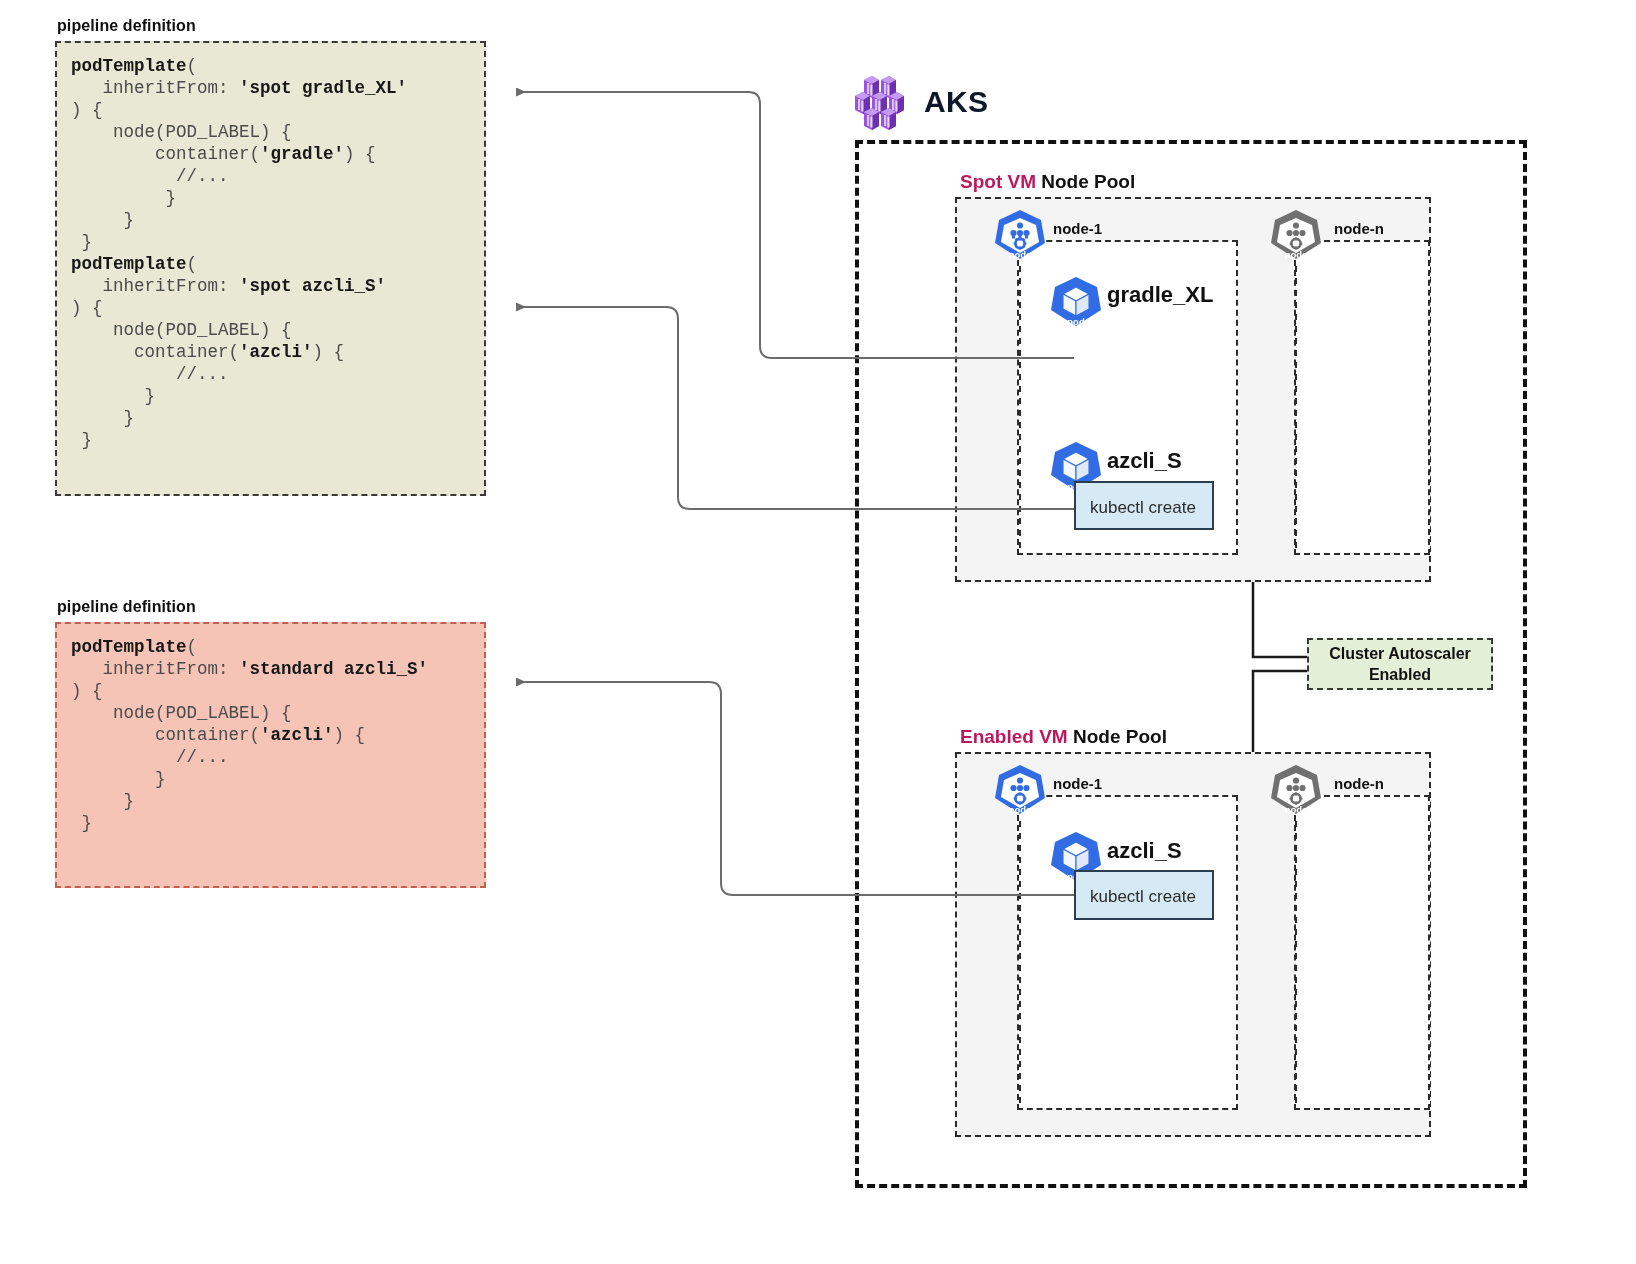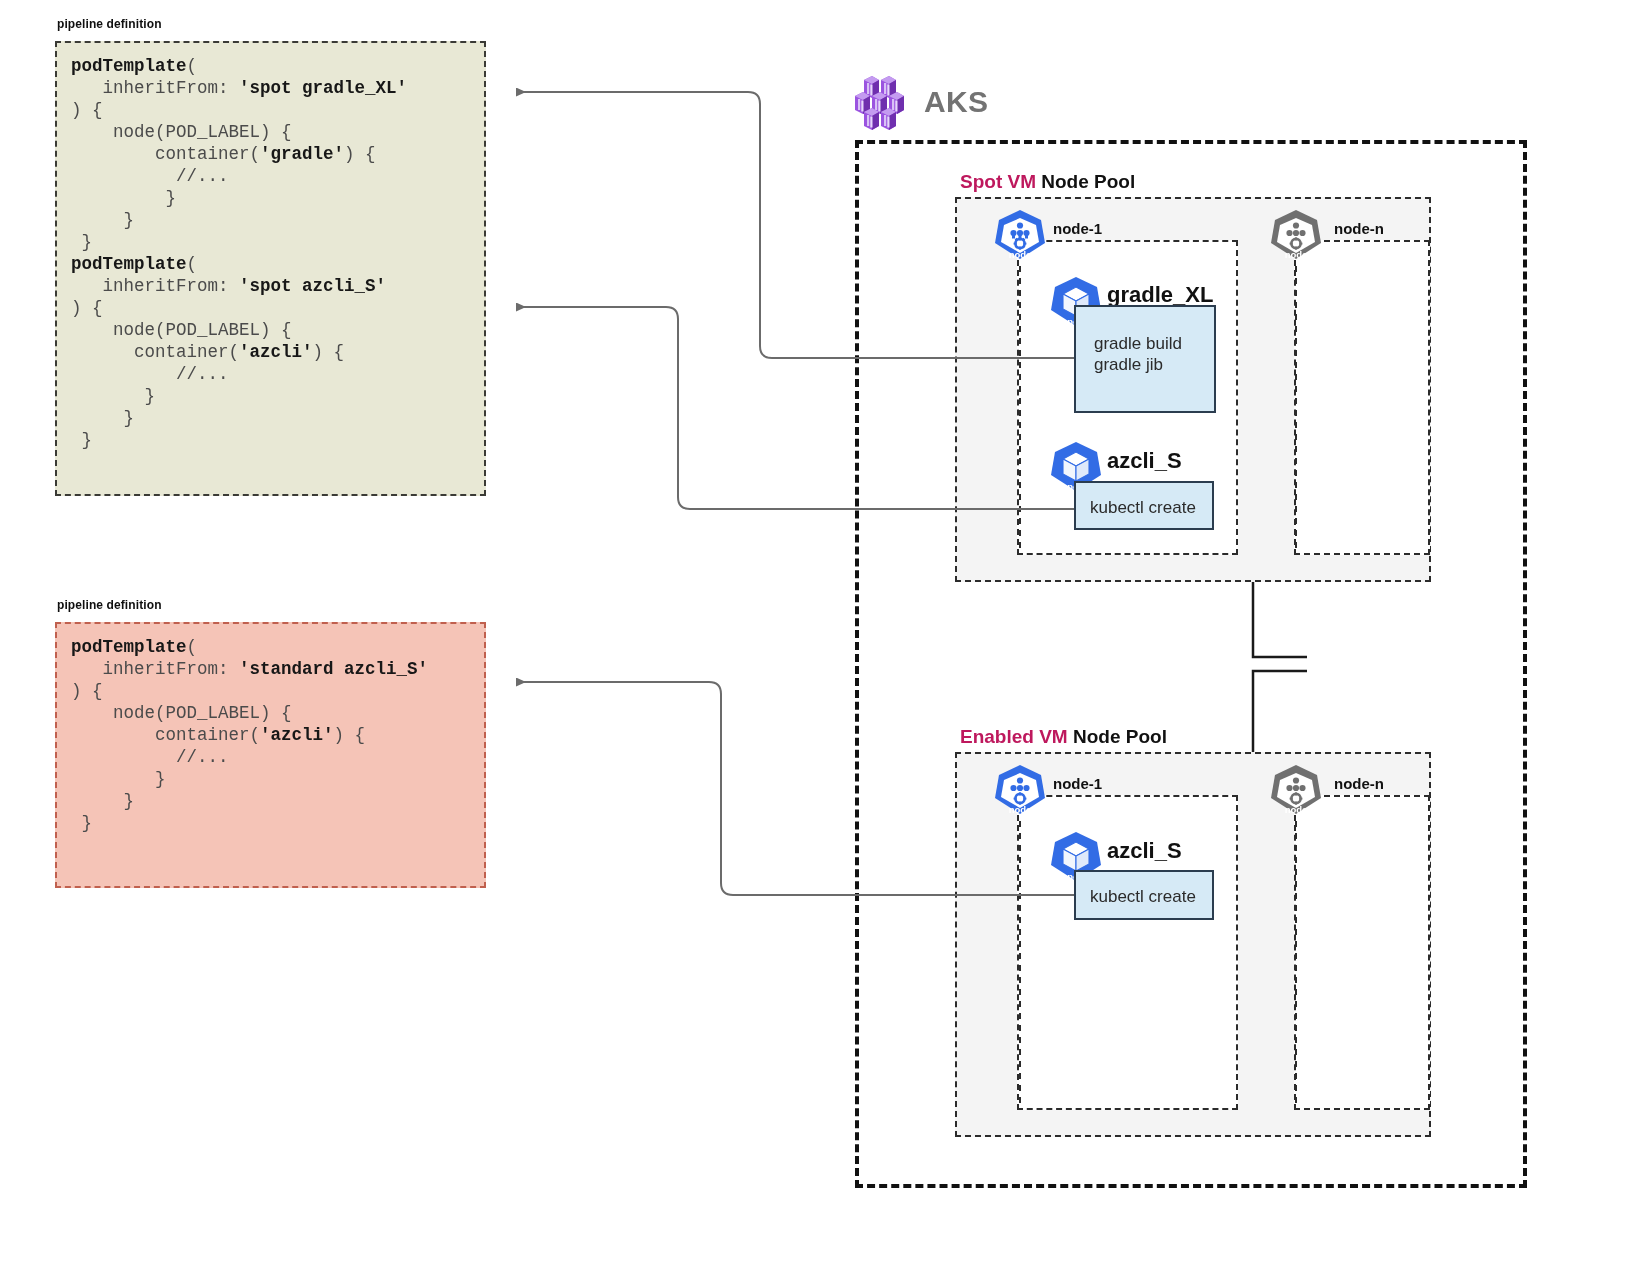--- a/index.html
+++ b/index.html
@@ -17,21 +17,21 @@
   #stage {
     position: absolute;
     left: 0; top: 0;
     width: 1636px;
     height: 1264px;
   }
   .abs { position: absolute; }
 
   
   .caption {
-    font-size: 12px;
+    font-size: 16px;
     font-weight: bold;
     color: #0f0f0f;
     letter-spacing: .1px;
     white-space: nowrap;
   }
 
   
   .codebox {
     box-sizing: border-box;
     font-family: "Liberation Mono", "DejaVu Sans Mono", monospace;
@@ -52,21 +52,21 @@
   }
   .codebox b {
     color: #171717;
     font-weight: bold;
   }
 
   
   .aks-title {
     font-size: 30px;
     font-weight: bold;
-    color: #737373;
+    color: #0f172a;
     letter-spacing: .3px;
   }
 
   
   .aks-boundary {
     box-sizing: border-box;
     border: 4px dashed #111;
     background: transparent;
   }
   .pool-box {
@@ -245,22 +245,20 @@
       <polygon points="27,1 48,11 52,34 27,50 2,34 6,11" fill="#326ce5"></polygon>
       <g fill="#ffffff" stroke="#326ce5" stroke-width="1.1">
         <polygon points="27,11 40,18 27,25 14,18"></polygon>
         <polygon points="14,18 27,25 27,40 14,33" fill="#f2f6fd"></polygon>
         <polygon points="40,18 27,25 27,40 40,33" fill="#dfe9fa"></polygon>
       </g>
       <text x="27" y="48.5" font-family="'Liberation Sans',sans-serif" font-size="9.5" fill="#ffffff" text-anchor="middle" font-weight="bold">pod</text>
     </svg>
   </div>
   <div class="abs pod-label" style="left:1107px; top:282px;">gradle_XL</div>
-  <div class="abs pod-body" style="left:1074px; top:305px; width:142px; height:108px;">gradle build
-gradle jib</div>
 
   <div class="abs" style="left:1049px; top:441px;">
     <svg class="icon" width="54" height="58" viewBox="0 0 54 58">
       <polygon points="27,1 48,11 52,34 27,50 2,34 6,11" fill="#326ce5"></polygon>
       <g fill="#ffffff" stroke="#326ce5" stroke-width="1.1">
         <polygon points="27,11 40,18 27,25 14,18"></polygon>
         <polygon points="14,18 27,25 27,40 14,33" fill="#f2f6fd"></polygon>
         <polygon points="40,18 27,25 27,40 40,33" fill="#dfe9fa"></polygon>
       </g>
       <text x="27" y="48.5" font-family="'Liberation Sans',sans-serif" font-size="9.5" fill="#ffffff" text-anchor="middle" font-weight="bold">pod</text>
@@ -287,20 +285,26 @@
         <rect x="25" y="28.4" width="2" height="3"></rect>
         <rect x="25" y="37.6" width="2" height="3"></rect>
         <rect x="19.6" y="33.6" width="3" height="2"></rect>
         <rect x="29.4" y="33.6" width="3" height="2"></rect>
       </g>
       <text x="26" y="48.5" font-family="'Liberation Sans',sans-serif" font-size="9.5" fill="#ffffff" text-anchor="middle" font-weight="bold">node</text>
     </svg>
   </div>
   <div class="abs node-label" style="left:1334px; top:220px;">node-n</div>
 
+  <div class="abs autoscaler" style="left:1307px; top:638px; width:186px; height:52px;">
+    <div>
+      <span>Cluster Autoscaler</span><br>
+      <span>Enabled</span>
+    </div>
+  </div>
 
   <div class="abs pool-label" style="left:960px; top:726px;">
     <span class="vm">Enabled VM</span><span> Node Pool</span>
   </div>
 
   <div class="abs pool-box" style="left:955px; top:752px; width:476px; height:385px;"></div>
 
   <div class="abs node-box" style="left:1017px; top:795px; width:221px; height:315px;"></div>
   <div class="abs" style="left:994px; top:764px;">
     <svg class="icon" width="52" height="58" viewBox="0 0 52 58">

